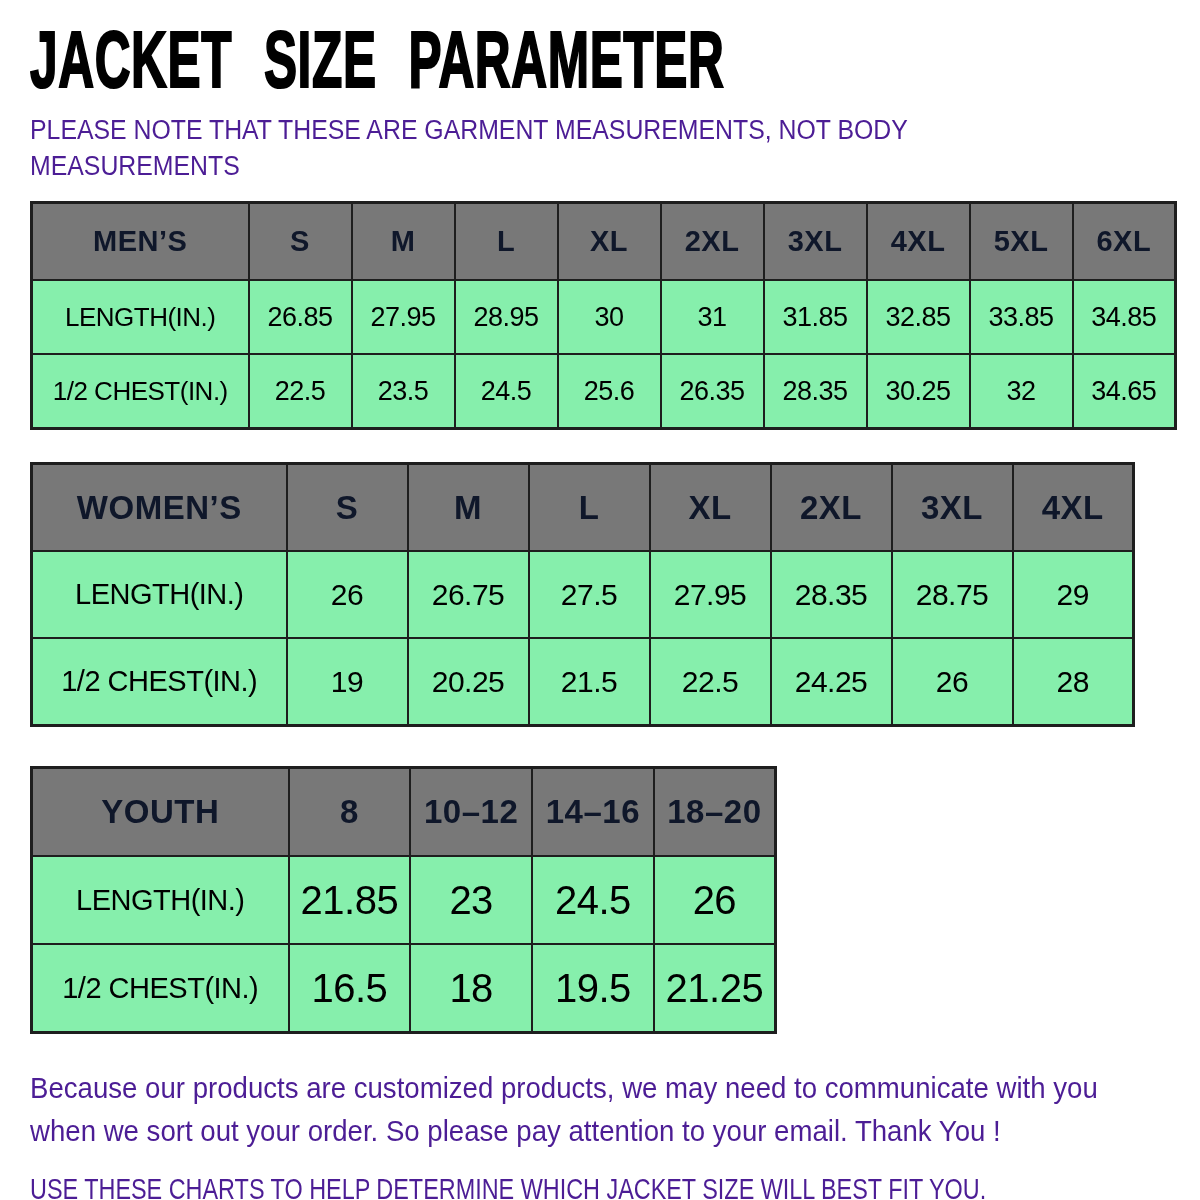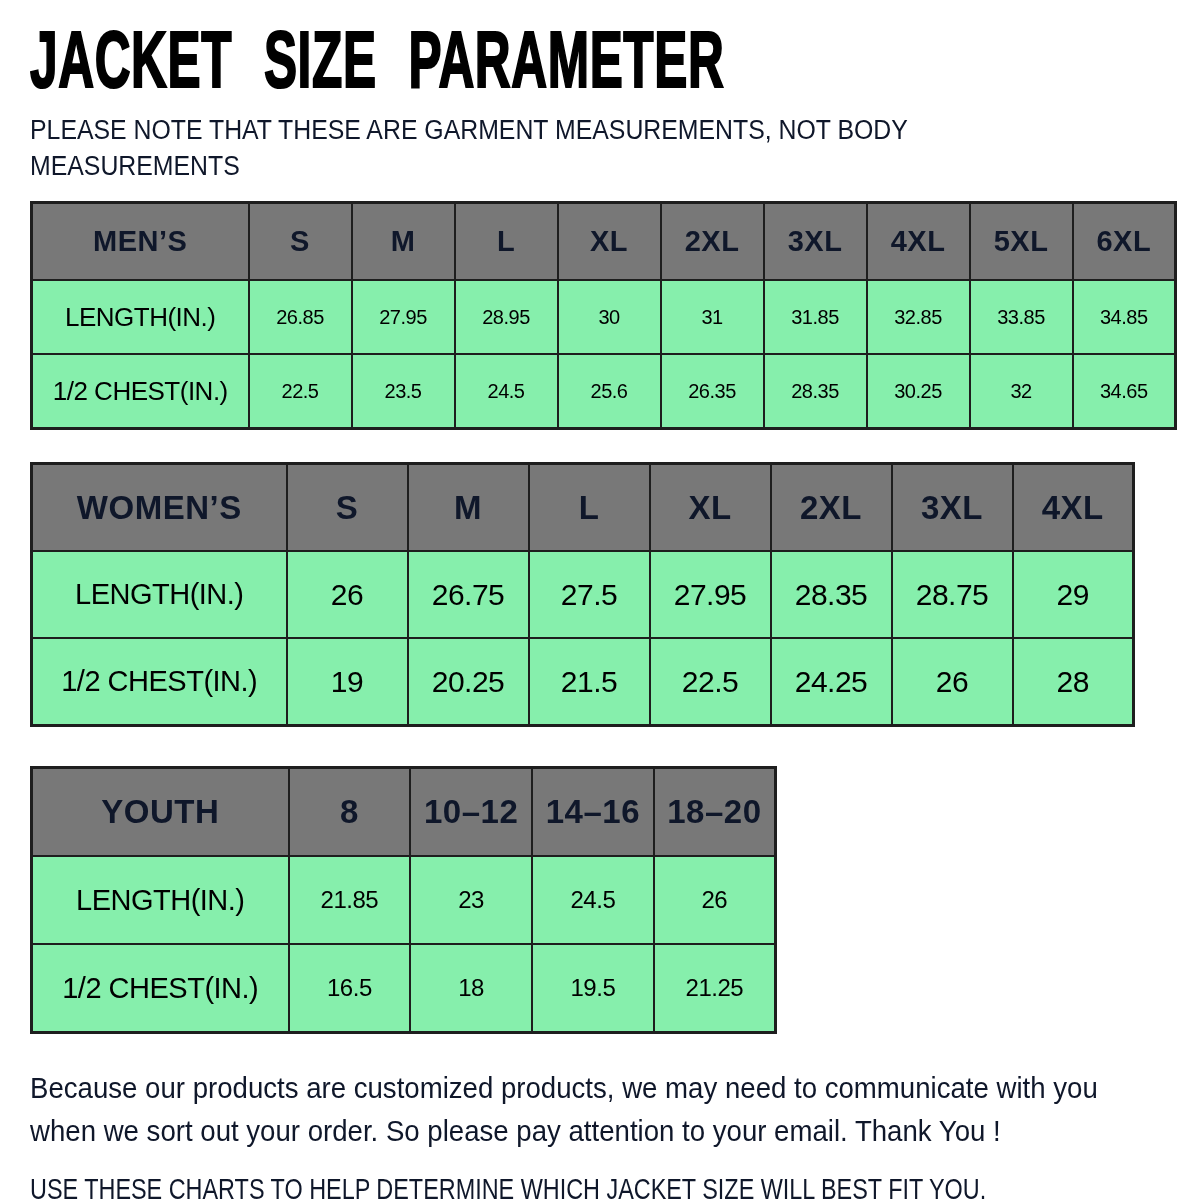--- a/index.html
+++ b/index.html
@@ -30,21 +30,21 @@
     transform: scaleX(0.62);
     transform-origin: left center;
     font-size: 80px;
     letter-spacing: 1px;
     word-spacing: 28px;
     color: #000;
     -webkit-text-stroke: 2.2px #000;
   }
 
   
-  .red-text { color: #0f172a; }
+  .red-text { color: #4c1d95; }
   .note {
     margin: 14px 0 0 0;
     font-size: 27px;
     line-height: 36px;
     font-weight: 500;
   }
   .note .line,
   .footer-para .line {
     display: block;
     white-space: nowrap;
@@ -79,33 +79,33 @@
   }
   table.size-table td {
     background: #86efac;
     font-weight: normal;
     letter-spacing: -0.5px;
   }
 
   table.mens { width: 1147px; }
   table.mens col.label-col { width: 217px; }
   table.mens th { height: 75px; font-size: 29px; }
-  table.mens td { height: 72px; font-size: 20px; }
+  table.mens td { height: 72px; font-size: 27px; }
   table.mens td.row-label { font-size: 26px; }
 
   table.womens { width: 1105px; }
   table.womens col.label-col { width: 255px; }
   table.womens th { height: 85px; font-size: 33px; }
   table.womens td { height: 85px; font-size: 30px; }
   table.womens td.row-label { font-size: 29px; }
 
   table.youth { width: 747px; }
   table.youth col.label-col { width: 257px; }
   table.youth th { height: 86px; font-size: 33px; }
-  table.youth td { height: 86px; font-size: 24px; }
+  table.youth td { height: 86px; font-size: 40px; }
   table.youth td.row-label { font-size: 29px; }
 
   
   .footer-para {
     margin: 32px 0 0 0;
     font-size: 30px;
     line-height: 43px;
     font-weight: 500;
   }
   .footer-final {

